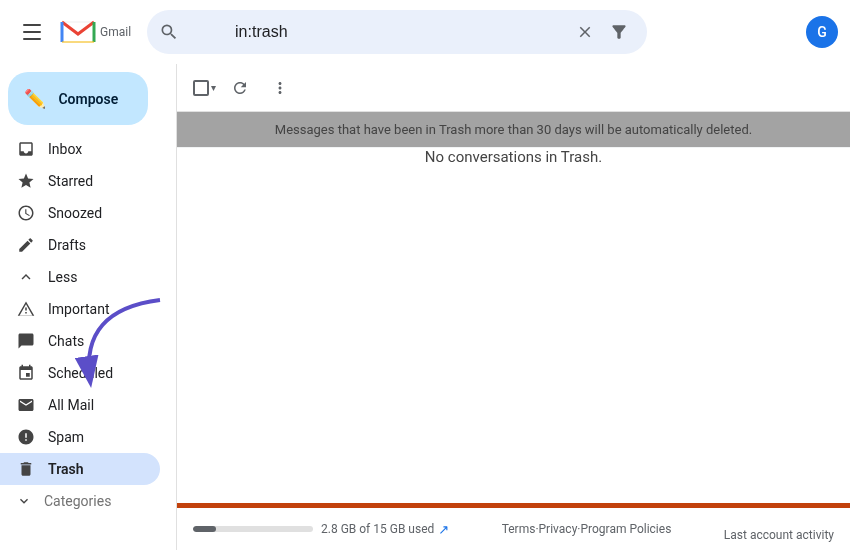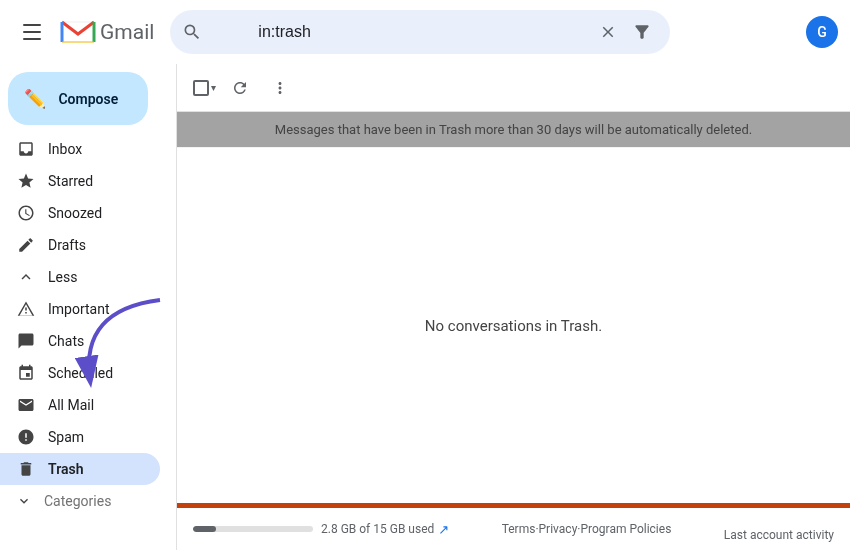--- a/index.html
+++ b/index.html
@@ -37,21 +37,21 @@
     .sidebar-section-header { display: flex; align-items: center; gap: 12px; padding: 4px 12px 4px 16px; height: 32px; cursor: pointer; color: #737373; font-size: 14px; margin-right: 16px; }
 
     
     .content { flex: 1; display: flex; flex-direction: column; border-left: 1px solid #e0e0e0; overflow: hidden; }
     .toolbar { display: flex; align-items: center; padding: 4px 16px; height: 48px; border-bottom: 1px solid #e0e0e0; gap: 8px; }
     .toolbar-btn { width: 32px; height: 32px; border-radius: 50%; border: none; background: transparent; cursor: pointer; display: flex; align-items: center; justify-content: center; color: #5f6368; }
     .checkbox-wrap { display: flex; align-items: center; gap: 2px; }
     .checkbox { width: 16px; height: 16px; border: 2px solid #5f6368; border-radius: 2px; cursor: pointer; }
     .chevron-down { font-size: 10px; color: #5f6368; cursor: pointer; }
     .notice-bar { background: #a3a3a3; padding: 10px 16px; font-size: 13px; color: #444; border-bottom: 1px solid #f1f3f4; text-align: center; }
-    .empty-state { flex: 1; display: flex; align-items: center; justify-content: center; font-size: 15px; color: #444; }
+    .empty-state { flex: 1; display: flex; justify-content: center; font-size: 15px; color: #444; }
 
     
     .content-footer { padding: 8px 16px; display: flex; align-items: center; justify-content: space-between; border-top: 5px solid #c2410c; font-size: 12px; color: #5f6368; }
     .storage-bar-wrap { display: flex; align-items: center; gap: 8px; }
     .storage-bar { width: 120px; height: 6px; background: #e0e0e0; border-radius: 3px; overflow: hidden; }
     .storage-bar-fill { height: 100%; background: #5f6368; border-radius: 3px; width: 19%; }
     .storage-text { display: flex; align-items: center; gap: 4px; }
     .footer-links { display: flex; gap: 0; }
     .footer-links a { color: #5f6368; text-decoration: none; }
     .footer-sep { color: #5f6368; }
@@ -72,21 +72,21 @@
     </div>
   </div>
   <div class="gmail-logo">
     <svg width="36" height="28" viewBox="0 0 36 28">
       <path d="M2 4h32v20H2z" fill="#fff" stroke="#ddd" stroke-width="0.5"></path>
       <path d="M2 4l16 12L34 4" fill="none" stroke="#EA4335" stroke-width="3"></path>
       <path d="M2 4v20" fill="none" stroke="#4285F4" stroke-width="3"></path>
       <path d="M34 4v20" fill="none" stroke="#34A853" stroke-width="3"></path>
       <path d="M2 24h32" fill="none" stroke="#FBBC05" stroke-width="1"></path>
     </svg>
-    <span class="gmail-logo-text" style="color:#5f6368;font-size:21px;">Gmail</span>
+    <span class="gmail-logo-text" style="color:#5f6368;font-size:12px;">Gmail</span>
   </div>
   <div class="search-bar">
     <div class="search-input-wrap">
       <svg class="search-icon-svg" width="20" height="20" viewBox="0 0 24 24" fill="#5f6368">
         <path d="M15.5 14h-.79l-.28-.27A6.471 6.471 0 0 0 16 9.5 6.5 6.5 0 1 0 9.5 16c1.61 0 3.09-.59 4.23-1.57l.27.28v.79l5 4.99L20.49 19l-4.99-5zm-6 0C7.01 14 5 11.99 5 9.5S7.01 5 9.5 5 14 7.01 14 9.5 11.99 14 9.5 14z"></path>
       </svg>
       <input type="text" value="in:trash" style="">
       <div class="clear-icon">
         <svg width="18" height="18" viewBox="0 0 24 24" fill="#5f6368">
             <path d="M19 6.41L17.59 5 12 10.59 6.41 5 5 6.41 10.59 12 5 17.59 6.41 19 12 13.41 17.59 19 19 17.59 13.41 12z"></path>

